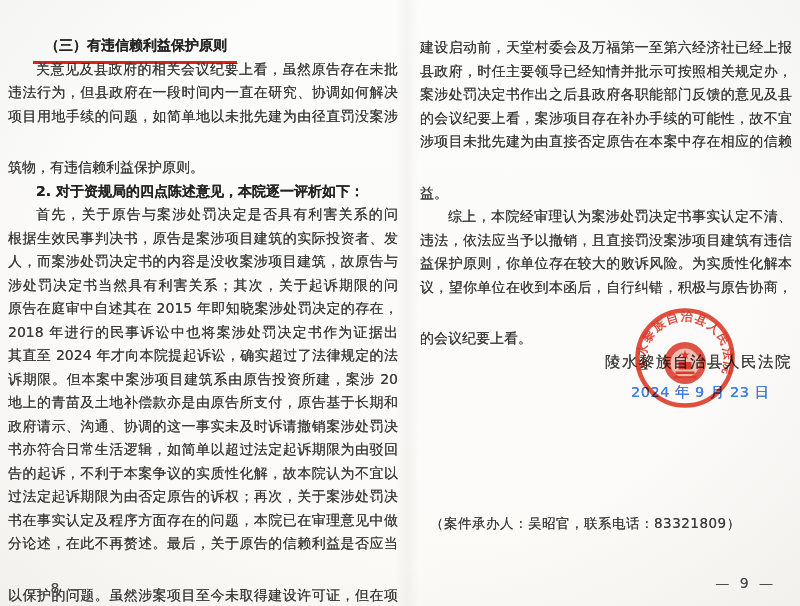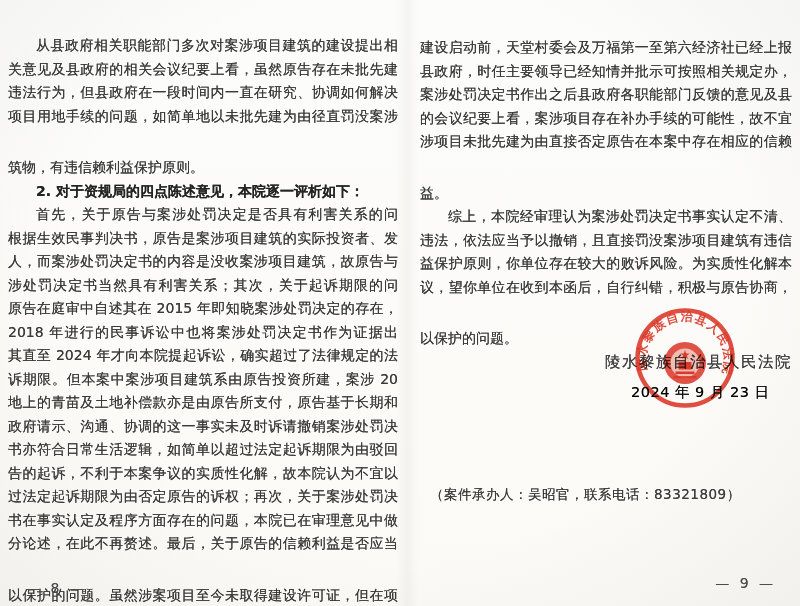--- a/index.html
+++ b/index.html
@@ -46,41 +46,43 @@
     text-shadow:0 0 .5px rgba(60,60,60,.7);
   }
   .pagenum-left{left:18px;top:580px;}
   .pagenum-right{right:16px;top:575px;}
   .courtname{
     position:absolute;left:185px;top:352px;font-size:15.5px;letter-spacing:1.5px;
     color:#3f3f3f;text-shadow:0 0 .6px rgba(45,45,45,.85);white-space:nowrap;
   }
   .dateline{
     position:absolute;left:211px;top:383px;font-size:14.5px;letter-spacing:.5px;
-    color:#000000;text-shadow:0 0 .6px rgba(45,45,45,.85);white-space:nowrap;
+    color:#3b82f6;text-shadow:0 0 .6px rgba(45,45,45,.85);white-space:nowrap;
   }
   .contact{
-    position:absolute;left:10px;top:486px;font-size:13.5px;letter-spacing:.5px;
+    position:absolute;left:10px;top:515px;font-size:13.5px;letter-spacing:.5px;
     color:#3c3c3c;text-shadow:0 0 .6px rgba(45,45,45,.85);white-space:nowrap;
   }
   .seal{
     position:absolute;left:213px;top:306px;
     mix-blend-mode:multiply;opacity:.93;
     pointer-events:none;
   }
 </style>
 </head>
 <body>
 
 <div class="scan">
   <div class="gutter"></div>
 
   <div class="page page-left">
+    <div class="h-line">
+      <span class="h1-underline">（三）有违信赖利益保护原则</span>
+    </div>
     <div class="para">
-        <div class="line">从县政府相关职能部门多次对案涉项目建筑的建设提出相</div>
         <div class="line">关意见及县政府的相关会议纪要上看，虽然原告存在未批先建的</div>
         <div class="line">违法行为，但县政府在一段时间内一直在研究、协调如何解决该</div>
         <div class="line">项目用地手续的问题，如简单地以未批先建为由径直罚没案涉建</div>
         <div class="line">筑物，有违信赖利益保护原则。</div>
       </div>
     <div class="h-line subheading">2. 对于资规局的四点陈述意见，本院逐一评析如下：</div>
     <div class="para">
         <div class="line">首先，关于原告与案涉处罚决定是否具有利害关系的问题。</div>
         <div class="line">根据生效民事判决书，原告是案涉项目建筑的实际投资者、发包</div>
         <div class="line">人，而案涉处罚决定书的内容是没收案涉项目建筑，故原告与案</div>
@@ -108,21 +110,21 @@
         <div class="line">案涉处罚决定书作出之后县政府各职能部门反馈的意见及县政府</div>
         <div class="line">的会议纪要上看，案涉项目存在补办手续的可能性，故不宜以案</div>
         <div class="line">涉项目未批先建为由直接否定原告在本案中存在相应的信赖利</div>
         <div class="line">益。</div>
       </div>
     <div class="para">
         <div class="line">综上，本院经审理认为案涉处罚决定书事实认定不清、程序</div>
         <div class="line">违法，依法应当予以撤销，且直接罚没案涉项目建筑有违信赖利</div>
         <div class="line">益保护原则，你单位存在较大的败诉风险。为实质性化解本案争</div>
         <div class="line">议，望你单位在收到本函后，自行纠错，积极与原告协商，重新</div>
-        <div class="line">以保护的问题。</div>
+        <div class="line">的会议纪要上看。</div>
       </div>
 
     <div class="courtname">陵水黎族自治县人民法院</div>
     <div class="dateline">2024 年 9 月 23 日</div>
 
     <svg class="seal" width="104" height="104" viewBox="0 0 104 104">
       <circle cx="52" cy="52" r="47.5" fill="none" stroke="#dc2c1c" stroke-width="4.5" opacity="0.9"></circle>
       <g>
         <circle cx="52" cy="57" r="21" fill="#dc2c1c" opacity="0.88"></circle>
         <circle cx="52" cy="57" r="14.5" fill="#f5c9bf" opacity="0.9"></circle>

